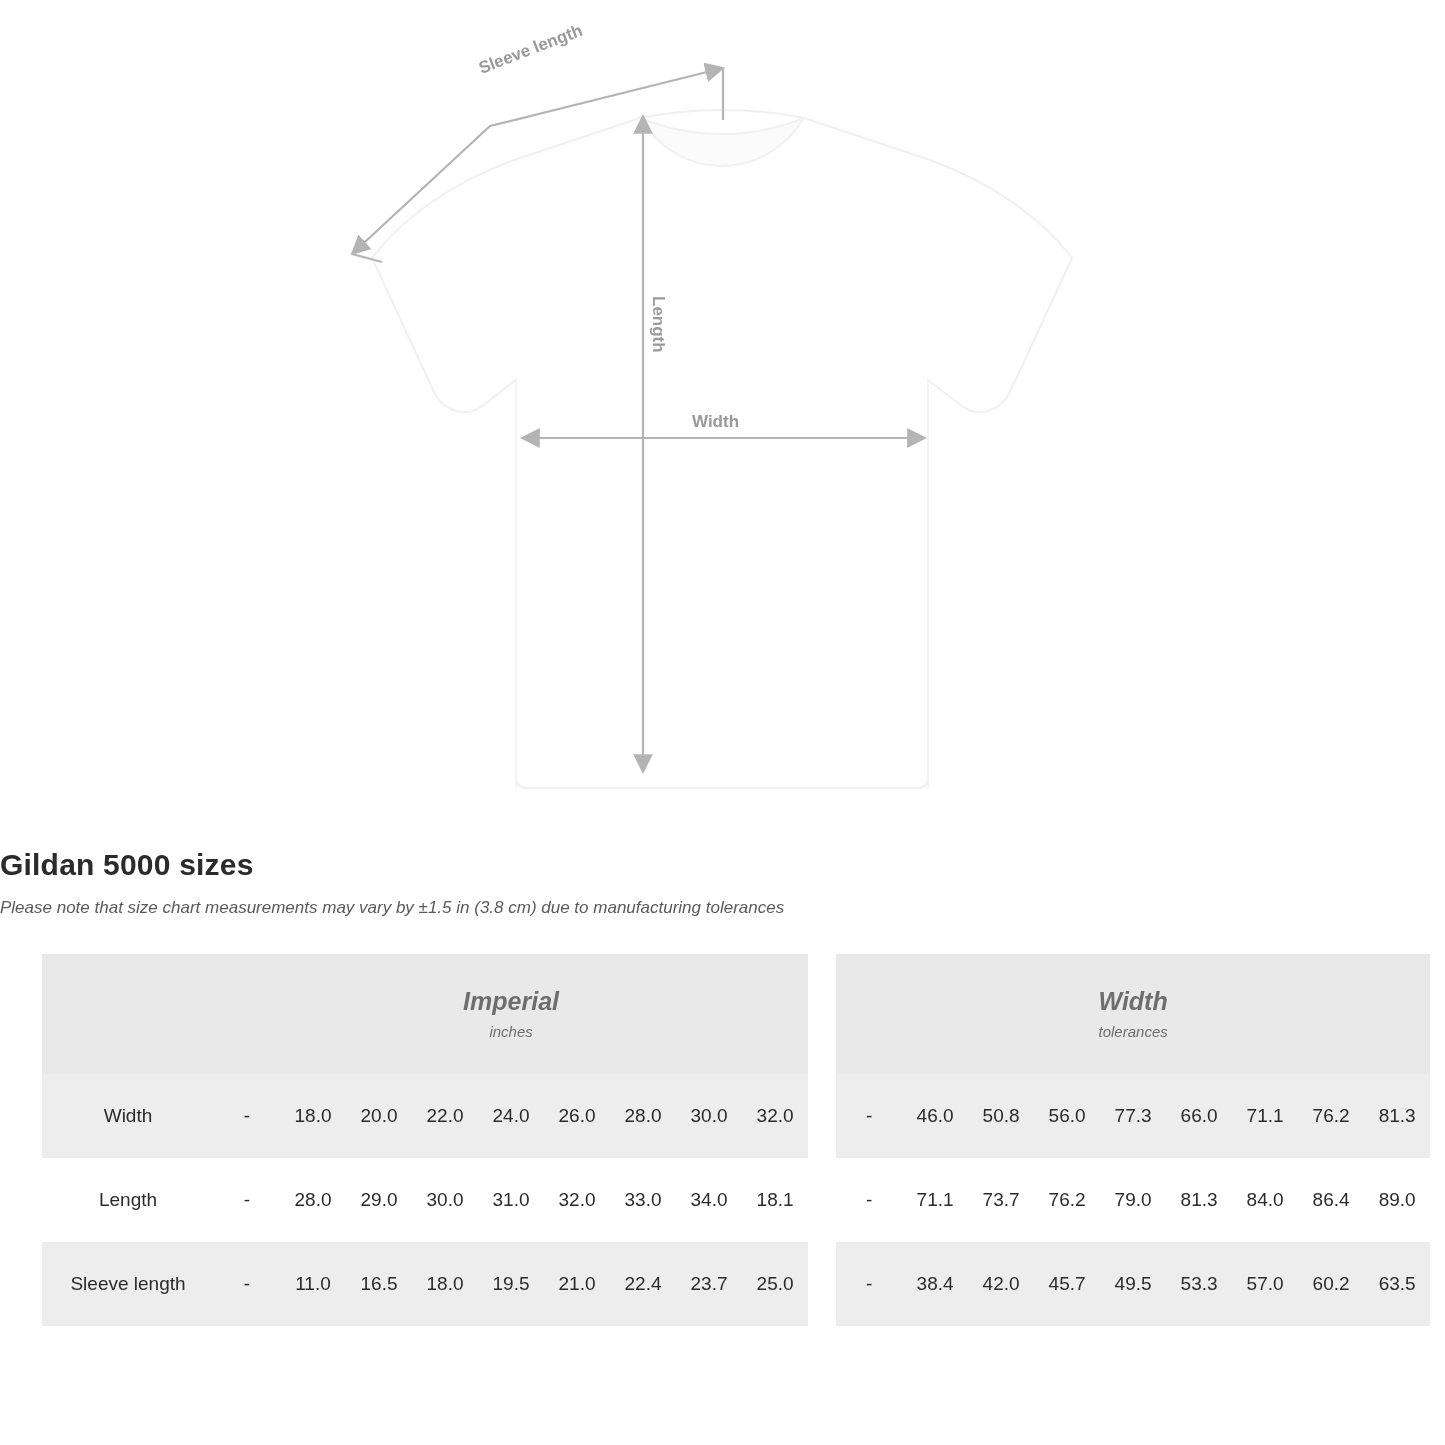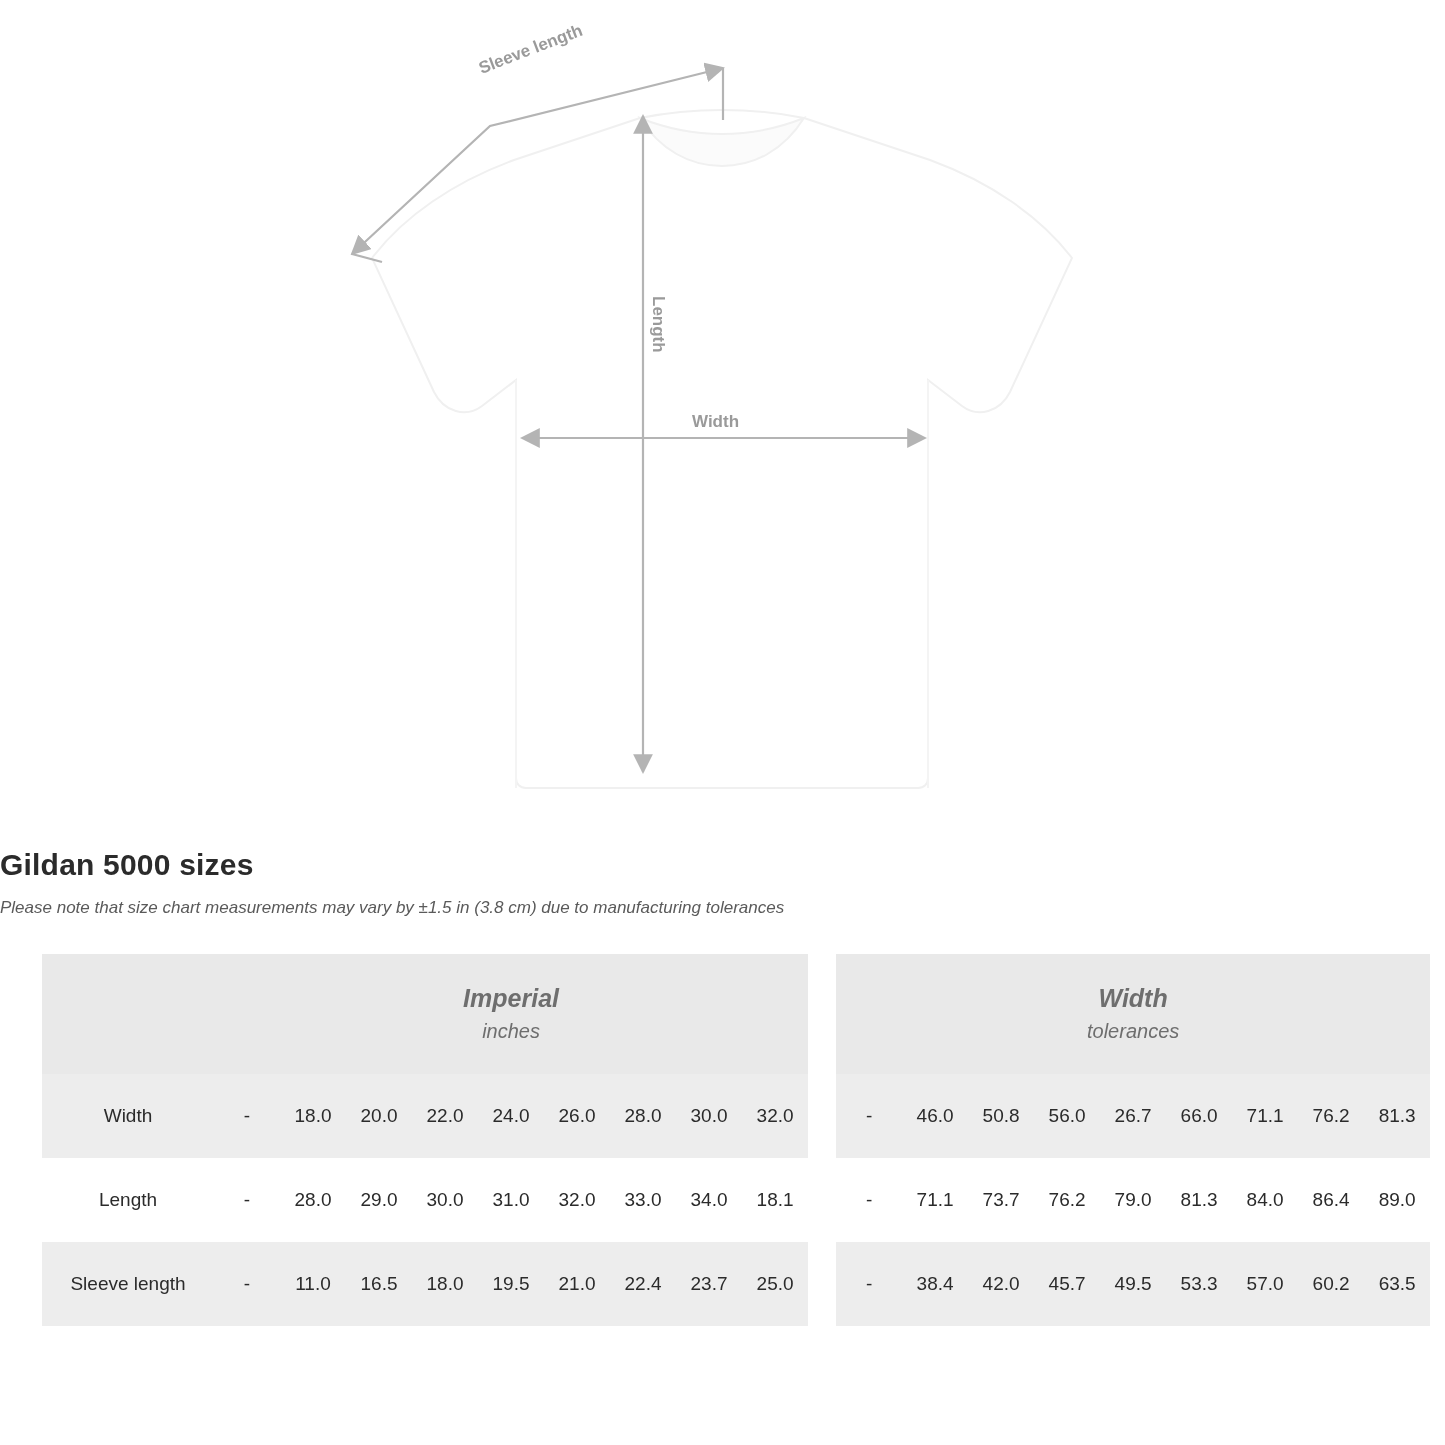--- a/index.html
+++ b/index.html
@@ -69,21 +69,21 @@
     border-radius: 18px;
   }
   .unit-name {
     font-size: 25px;
     font-weight: bold;
     font-style: italic;
     color: #6e6e6e;
     line-height: 1.1;
   }
   .unit-sub {
-    font-size: 20px;
+    font-size: 15px;
     font-style: italic;
     color: #6e6e6e;
     padding-top: 7px;
   }
   .row-head {
     font-weight: bold;
     font-size: 19px;
     color: #2b2b2b;
   }
   .size-head td {
@@ -219,21 +219,21 @@
         <td>24.0</td>
         <td>26.0</td>
         <td>28.0</td>
         <td>30.0</td>
         <td>32.0</td>
         <td class="gap-col"></td>
         <td>-</td>
         <td>46.0</td>
         <td>50.8</td>
         <td>56.0</td>
-        <td>26.7</td>
+        <td>77.3</td>
         <td>66.0</td>
         <td>71.1</td>
         <td>76.2</td>
         <td>81.3</td>
       </tr>
 
       <tr class="band-white">
         <td class="row-head">Length</td>
         <td>-</td>
         <td>28.0</td>

